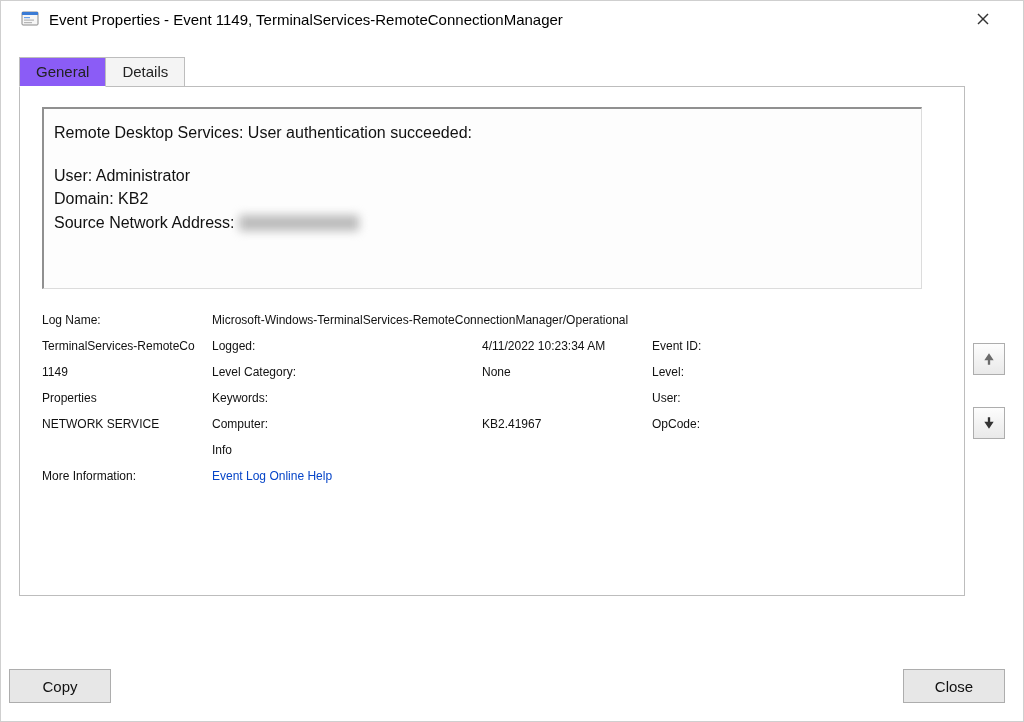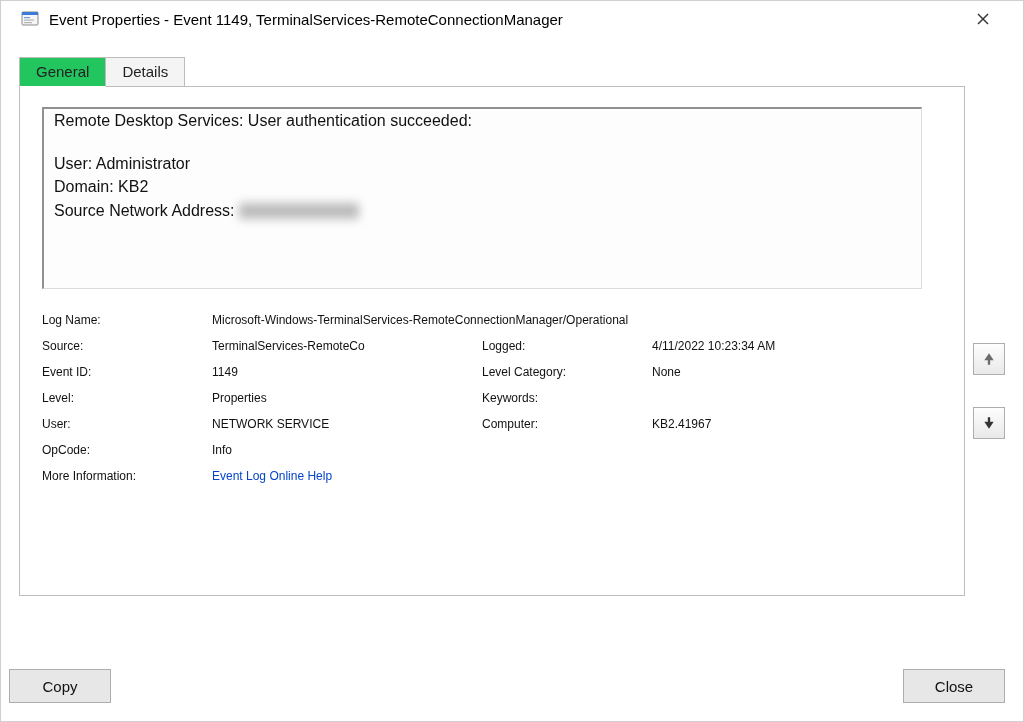--- a/index.html
+++ b/index.html
@@ -59,21 +59,21 @@
     padding: 5px 16px 6px 16px;
     border: 1px solid #bdbdbd;
     border-bottom: none;
     background: #f4f4f4;
     font-size: 15px;
     color: #222;
     cursor: pointer;
     position: relative;
   }
   .tab.active {
-    background: #22c55e;
+    background: #8b5cf6;
     border-bottom: 1px solid #fff;
     margin-bottom: -1px;
   }
   .tab + .tab { margin-left: -1px; }
 
   .tab-panel {
     border: 1px solid #bdbdbd;
     background: #fff;
     padding: 20px 22px 22px 22px;
     min-height: 510px;
@@ -98,21 +98,21 @@
     color: #555;
   }
   .arrow-btn svg { width: 14px; height: 14px; }
 
   .desc-box {
     border-top: 2px solid #909090;
     border-left: 2px solid #909090;
     border-right: 1px solid #dcdcdc;
     border-bottom: 1px solid #dcdcdc;
     background: #fdfdfd;
-    padding: 0 10px 10px 10px;
+    padding: 12px 10px 10px 10px;
     width: 880px;
     height: 182px;
     font-size: 16px;
     color: #111;
     line-height: 1.45;
     overflow: hidden;
   }
   .desc-box .blurred {
     display: inline-block;
     width: 120px; height: 16px;
@@ -202,21 +202,20 @@
         <div>
           <span>Source Network Address:</span>
           <span class="blurred"></span>
         </div>
       </div>
 
       <div class="fields">
         <div>Log Name:</div>
         <div class="span4">Microsoft-Windows-TerminalServices-RemoteConnectionManager/Operational</div>
 
-        <div>Source:</div>
         <div>TerminalServices-RemoteCo</div>
         <div>Logged:</div>
         <div>4/11/2022 10:23:34 AM</div>
 
         <div>Event ID:</div>
         <div>1149</div>
         <div>Level Category:</div>
         <div>None</div>
 
         <div>Level:</div>

